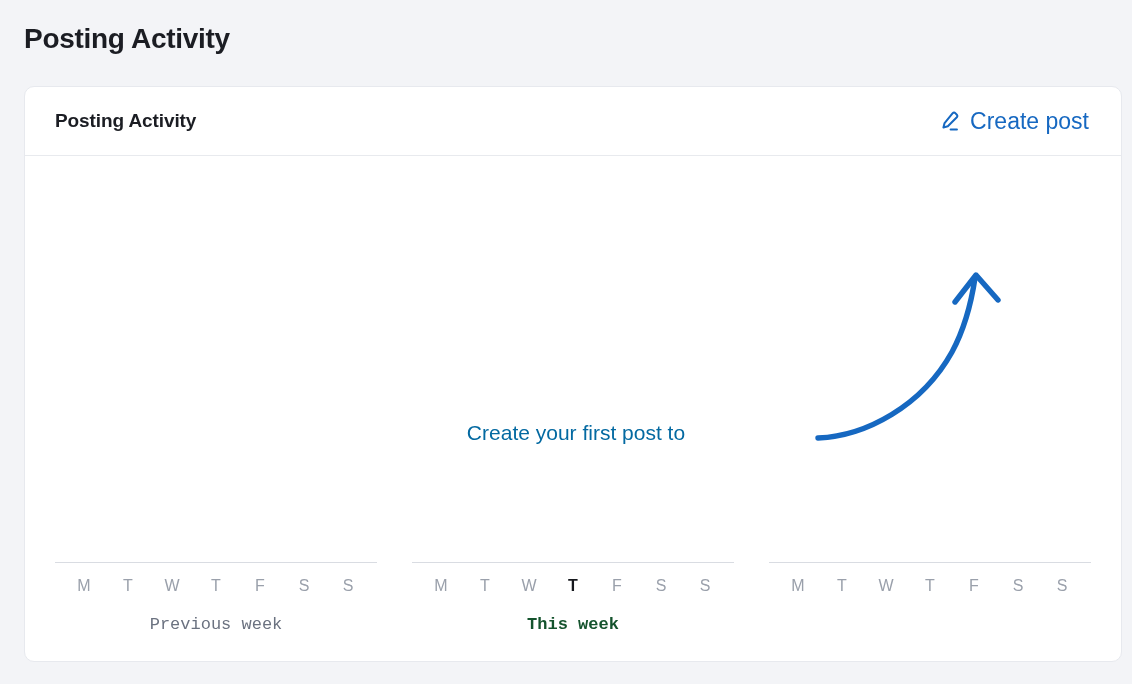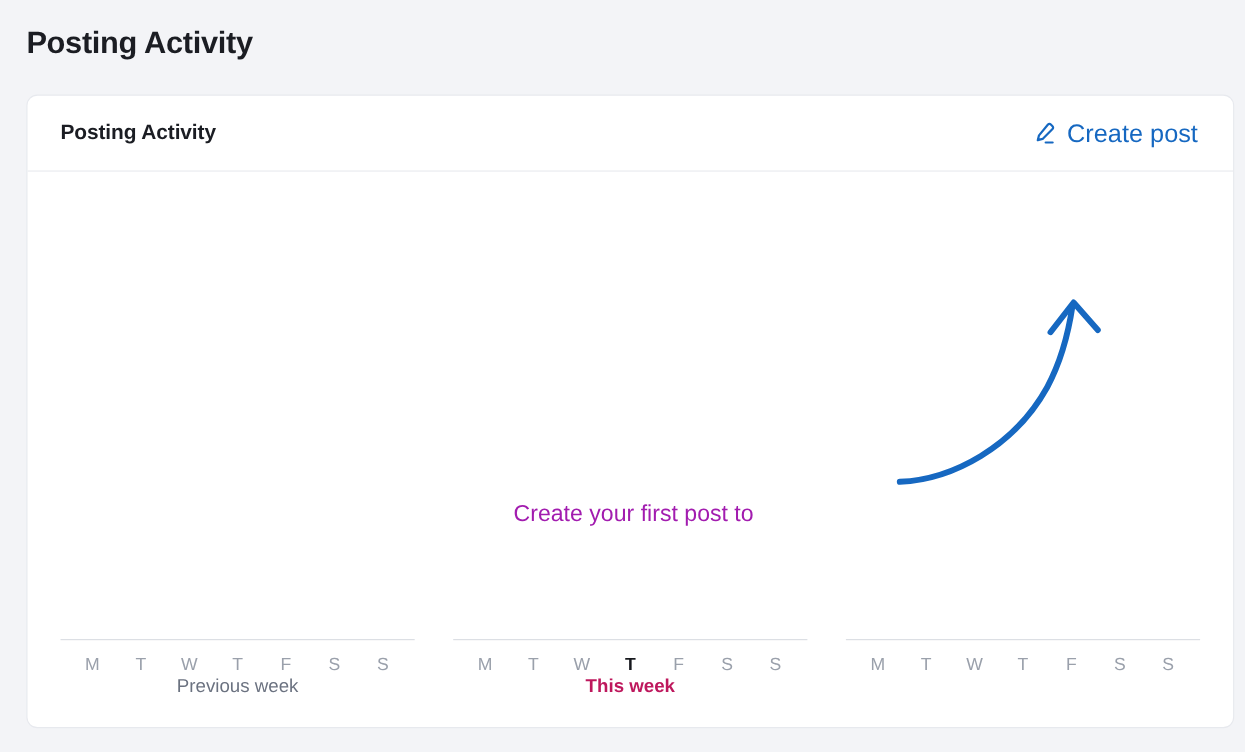--- a/index.html
+++ b/index.html
@@ -87,23 +87,22 @@
   }
 
   .empty-message {
     position: absolute;
     left: 0;
     right: 0;
     top: 258px;
     text-align: center;
     font-size: 21px;
     line-height: 38px;
-    color: #a21caf;
+    color: #0369a1;
     padding-left: 6px;
-    margin-top: 35px;
   }
 
   .arrow-wrap {
     position: absolute;
     left: 745px;
     top: 100px;
     width: 260px;
     height: 220px;
     pointer-events: none;
   }
@@ -135,27 +134,28 @@
   }
   .week-days span {
     width: 18px;
     text-align: center;
   }
   .week-days span.today {
     color: #16181d;
     font-weight: bold;
   }
   .week-label {
-    margin-top: 0;
+    margin-top: 20px;
     text-align: center;
     font-size: 17px;
     color: #6b7280;
+    font-family: Liberation Mono, monospace;
   }
   .week-label.current {
-    color: #be185d;
+    color: #14532d;
     font-weight: bold;
   }
 </style>
 </head>
 <body>
 
 <h1 class="page-title">Posting Activity</h1>
 
 <div class="card">
 

